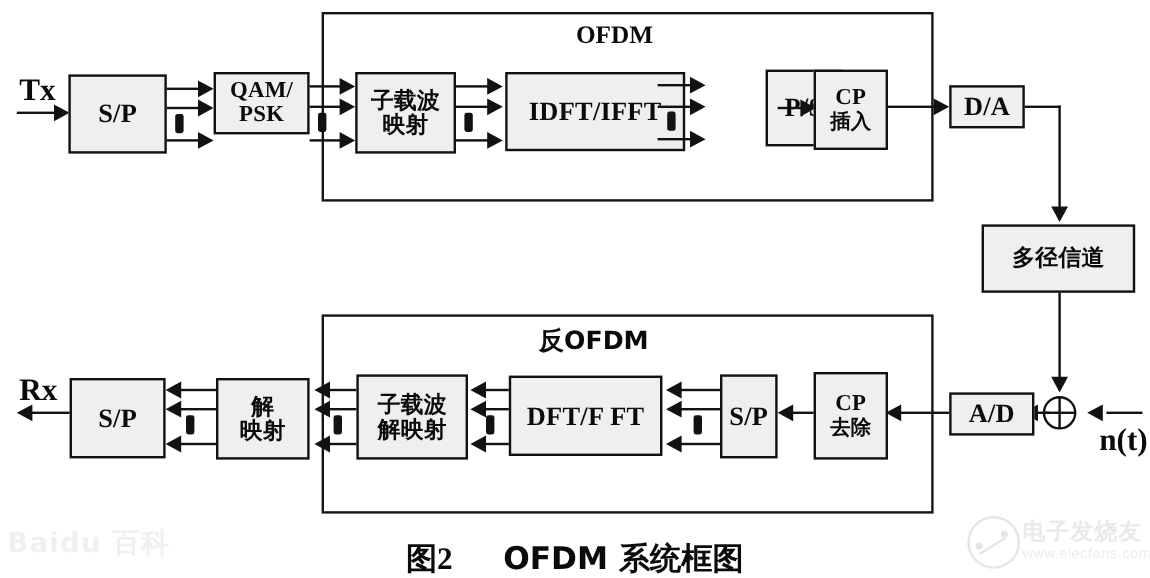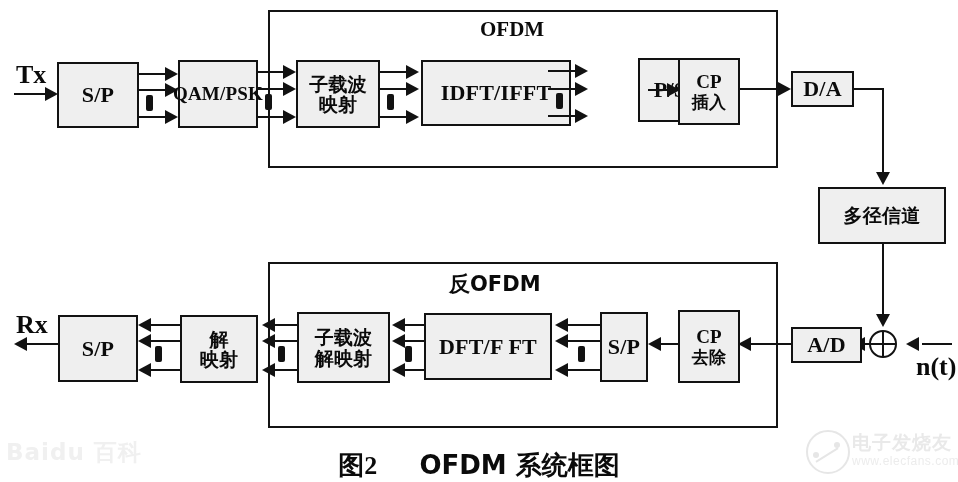--- a/index.html
+++ b/index.html
@@ -136,21 +136,21 @@
   </div>
 
   <div class="wire h" style="left:139px;top:73px;width:32px;"></div>
   <div class="arw arw-r" style="left:165px;top:67px;"></div>
   <div class="wire h" style="left:139px;top:89px;width:32px;"></div>
   <div class="arw arw-r" style="left:165px;top:83px;"></div>
   <div class="wire h" style="left:139px;top:116px;width:32px;"></div>
   <div class="arw arw-r" style="left:165px;top:110px;"></div>
   <div class="dots" style="left:146px;top:95px;"></div>
 
-  <div class="blk" style="left:178px;top:60px;width:80px;height:68px;flex-direction:row;">
+  <div class="blk" style="left:178px;top:60px;width:80px;height:52px;flex-direction:column;">
     <span class="t lat-s">QAM/</span>
     <span class="t lat-s">PSK</span>
   </div>
 
   <div class="wire h" style="left:258px;top:71px;width:31px;"></div>
   <div class="arw arw-r" style="left:283px;top:65px;"></div>
   <div class="wire h" style="left:258px;top:88px;width:31px;"></div>
   <div class="arw arw-r" style="left:283px;top:82px;"></div>
   <div class="wire h" style="left:258px;top:116px;width:31px;"></div>
   <div class="arw arw-r" style="left:283px;top:110px;"></div>

